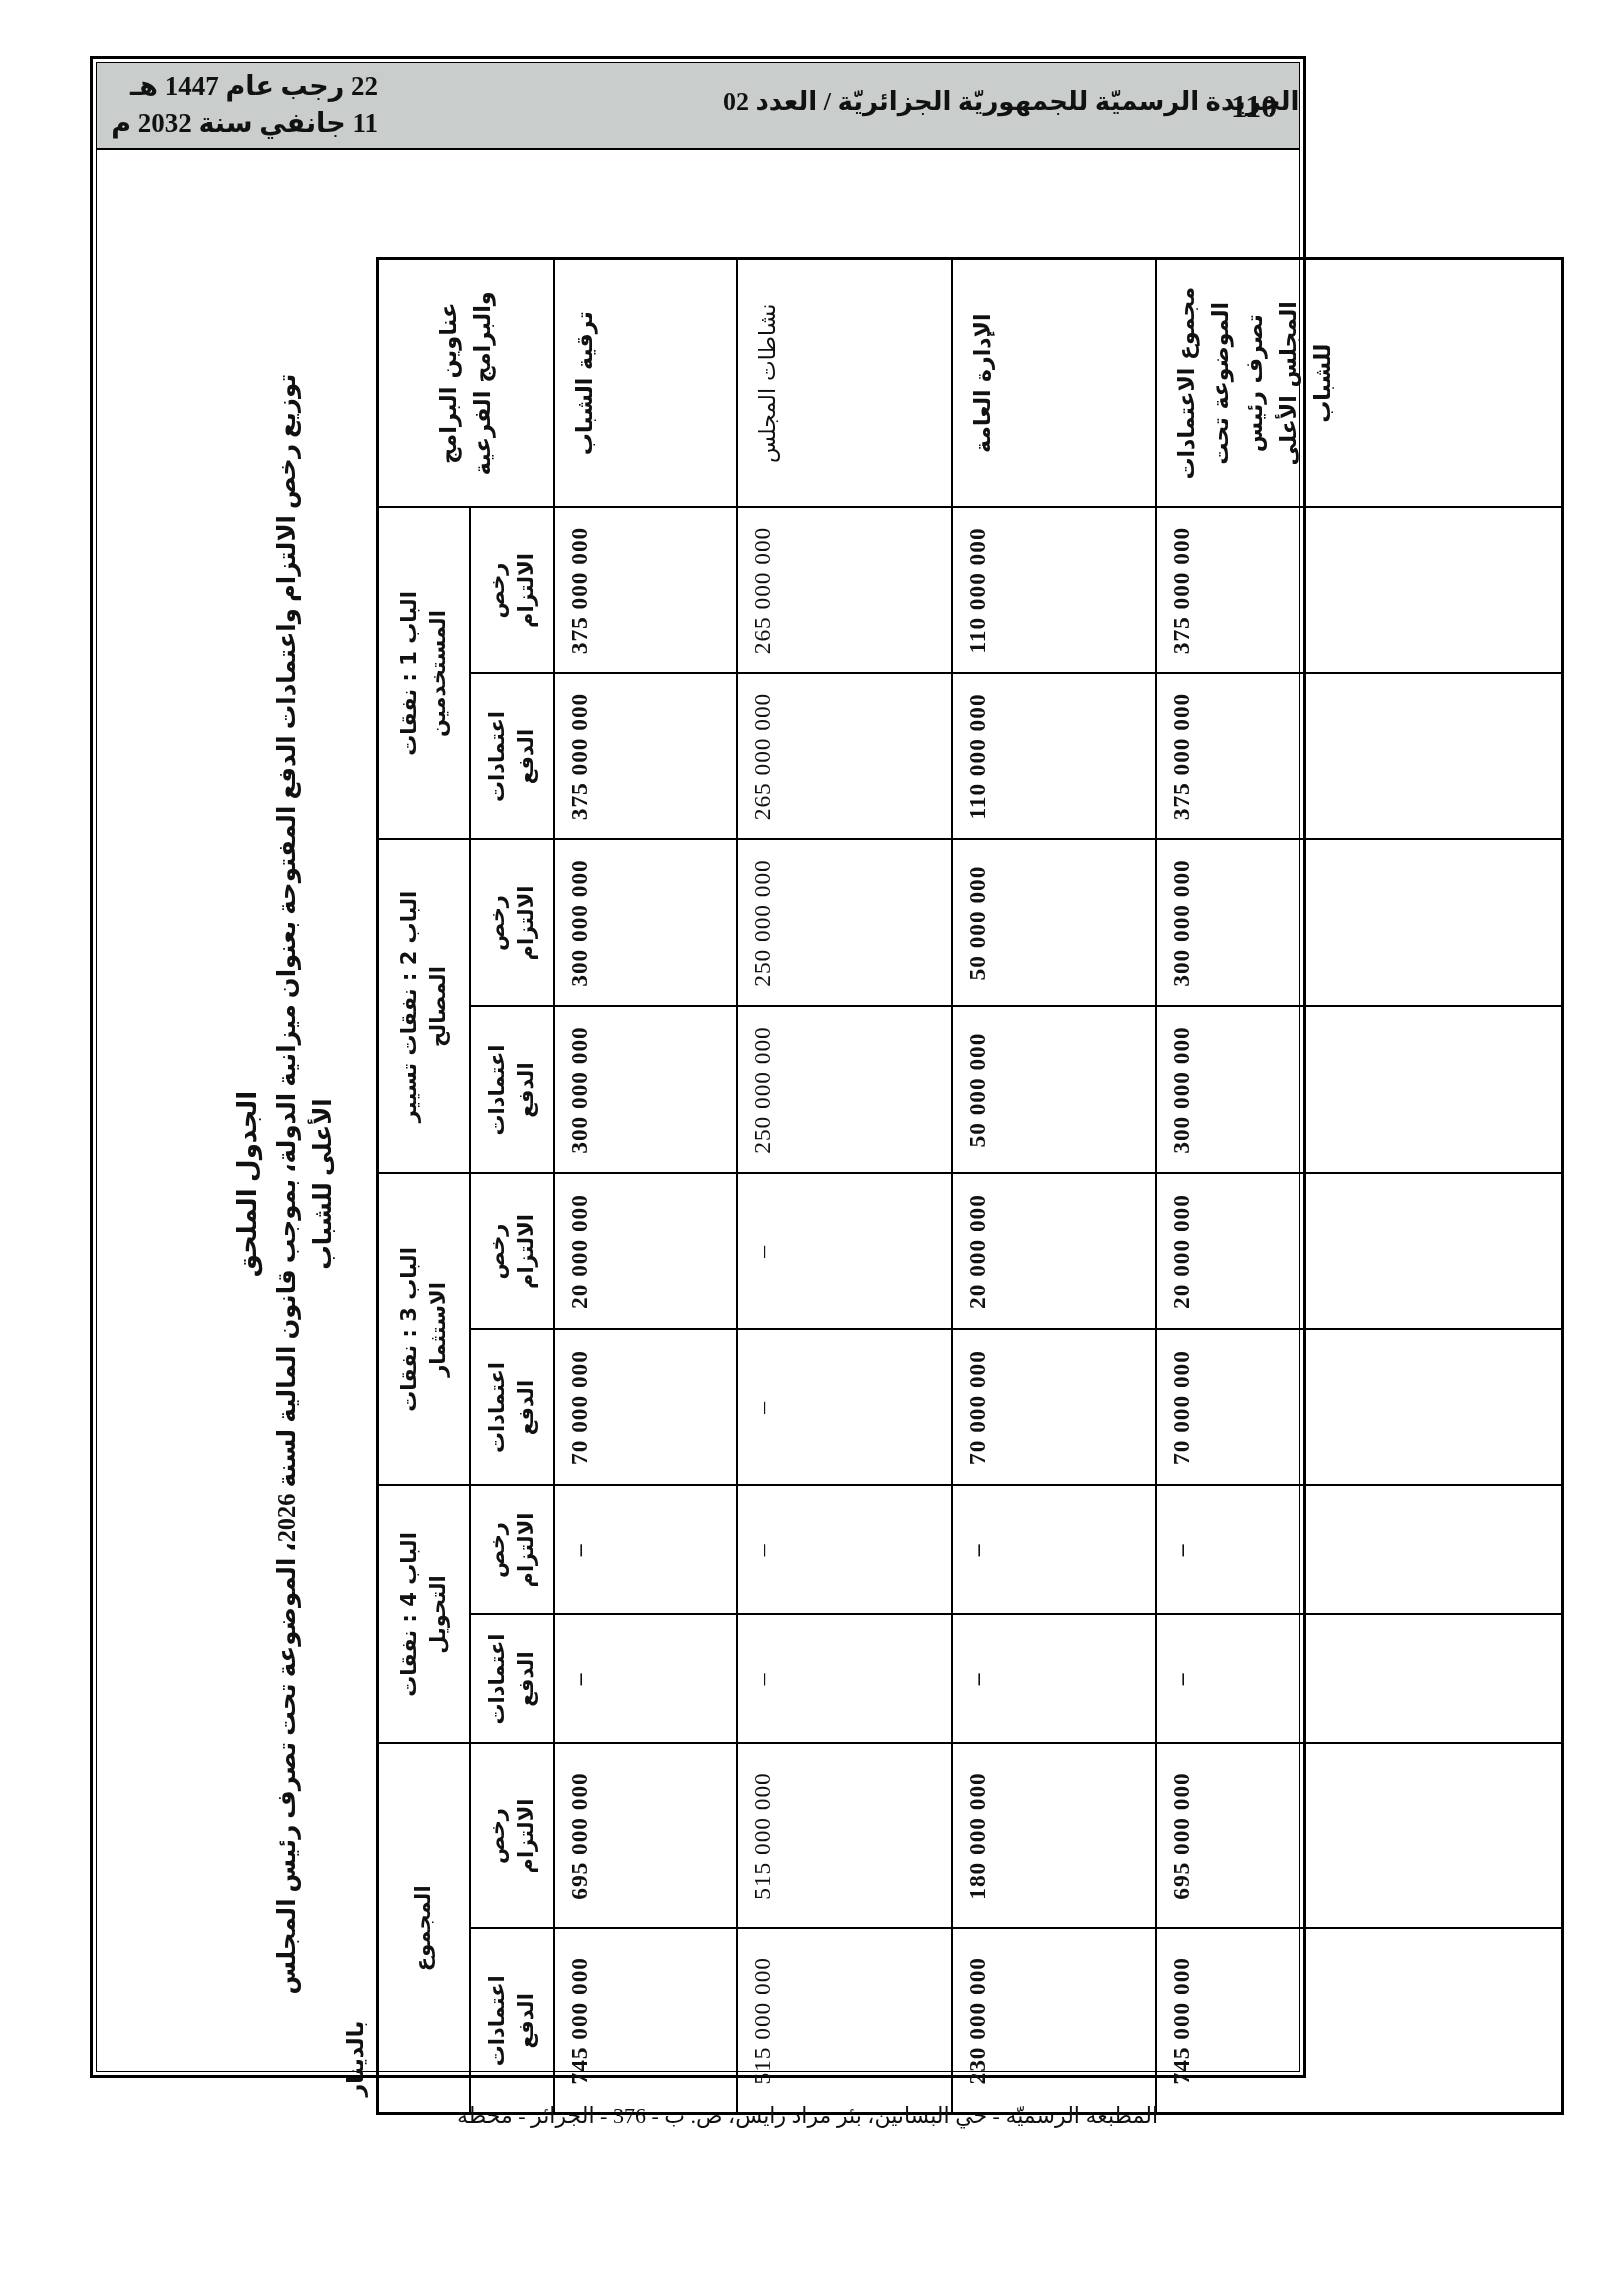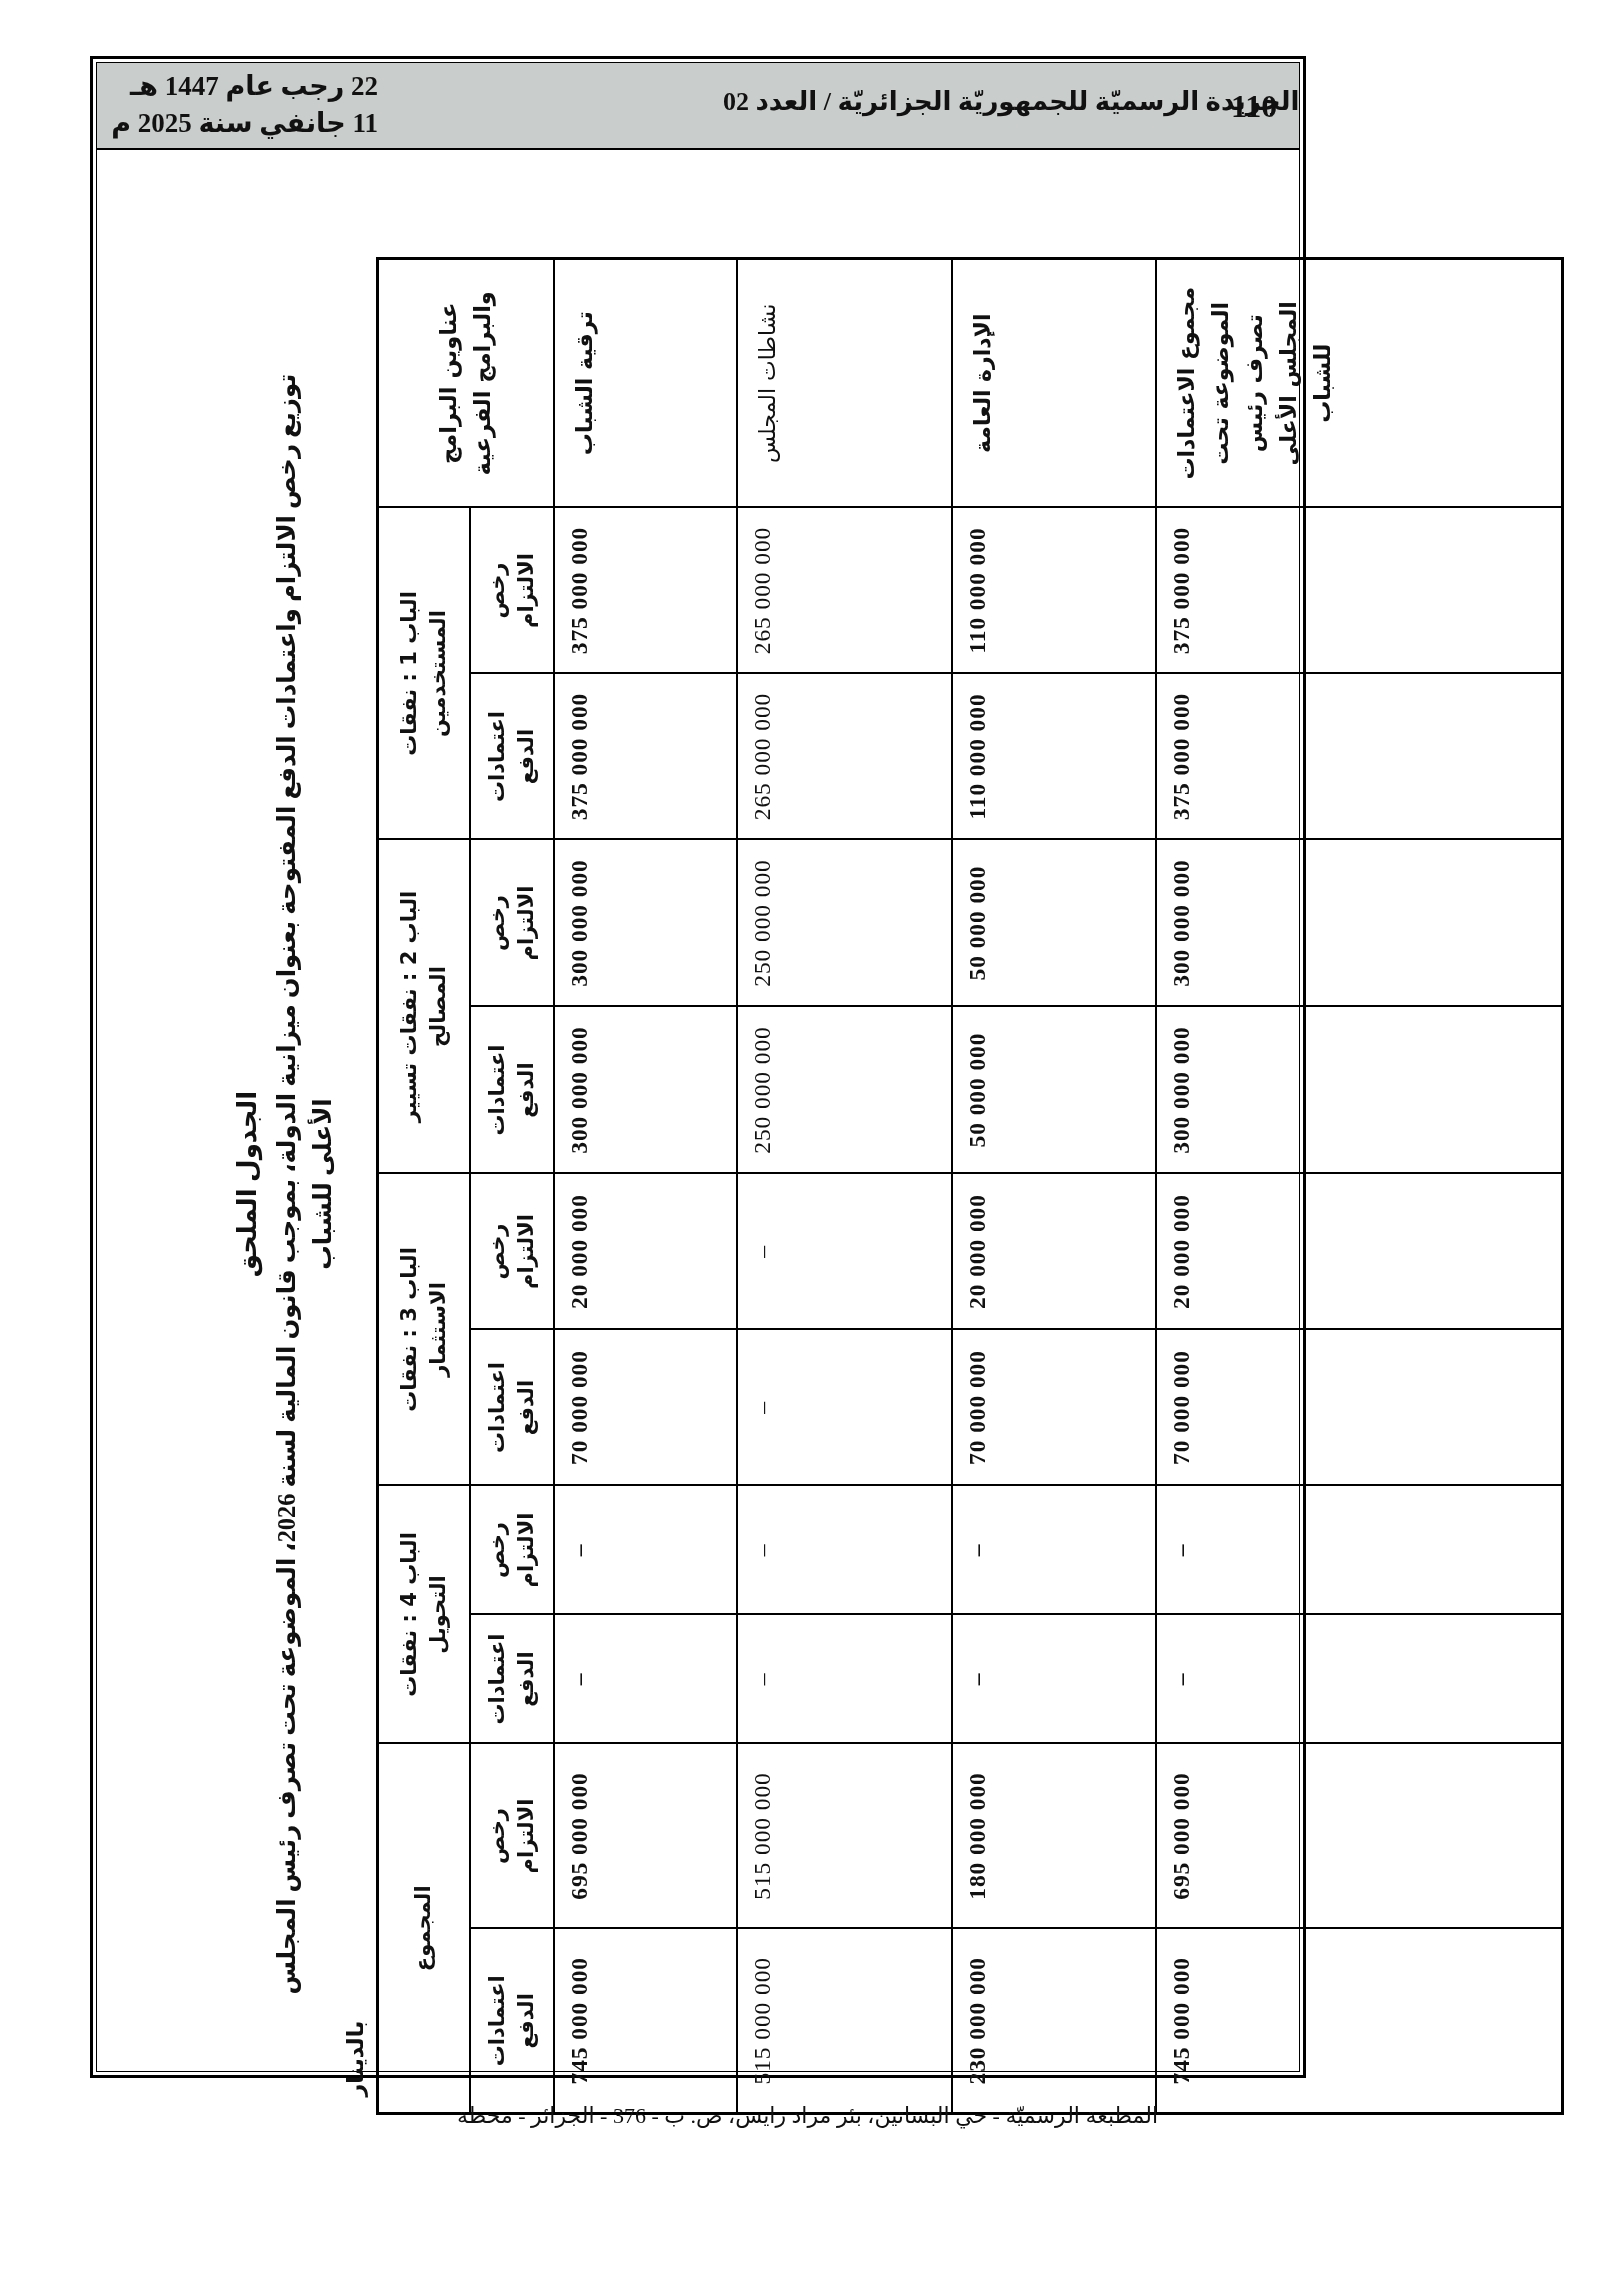--- a/index.html
+++ b/index.html
@@ -51,21 +51,21 @@
 <body>
 
 <div class="page">
 
   <div class="gazette-box">
     <div class="gazette-box-inner">
 
       <div class="band">
         <div class="dates">
           <div>22 رجب عام 1447 هـ</div>
-          <div>11 جانفي سنة 2025 م</div>
+          <div>11 جانفي سنة 2032 م</div>
         </div>
         <div class="gz-title">الجريدة الرسميّة للجمهوريّة الجزائريّة / العدد 02</div>
         <div class="pagenum">110</div>
       </div>
 
       <div class="annex">
         <div class="annex-title">الجدول الملحق</div>
         <div class="annex-sub">توزيع رخص الالتزام واعتمادات الدفع المفتوحة بعنوان ميزانية الدولة، بموجب قانون المالية لسنة 2026، الموضوعة تحت تصرف رئيس المجلس</div>
         <div class="annex-sub2">الأعلى للشباب</div>
         <div class="unit-note">بالدينار</div>

